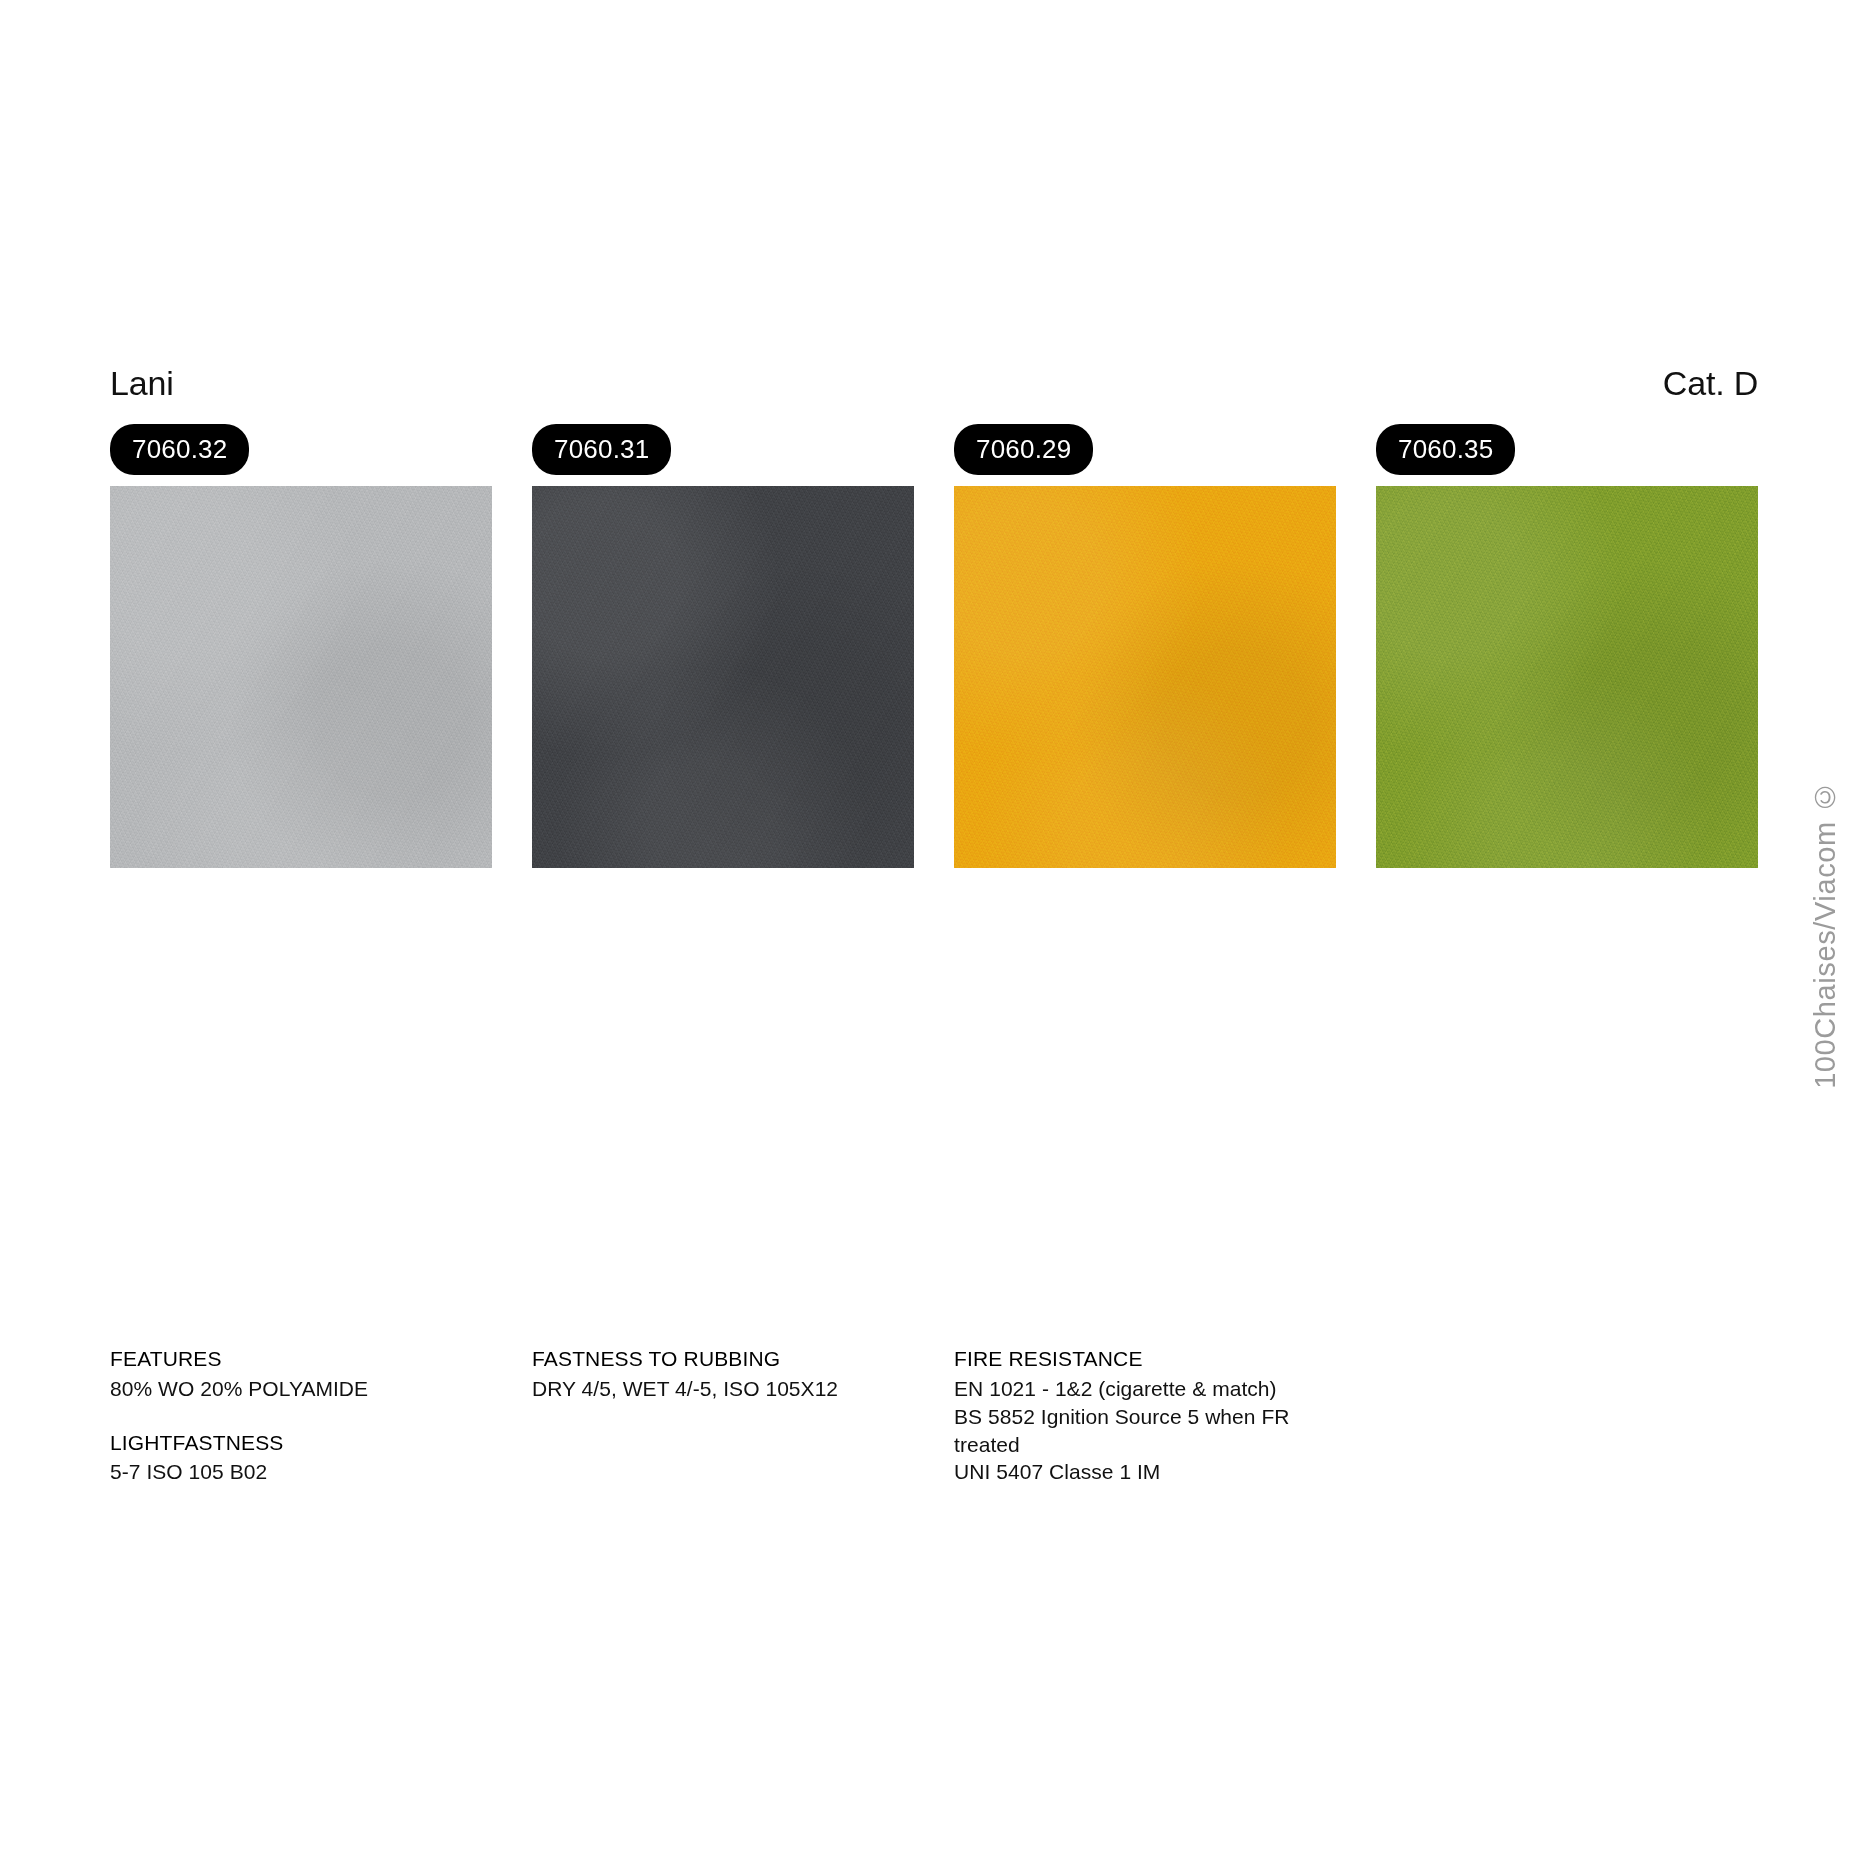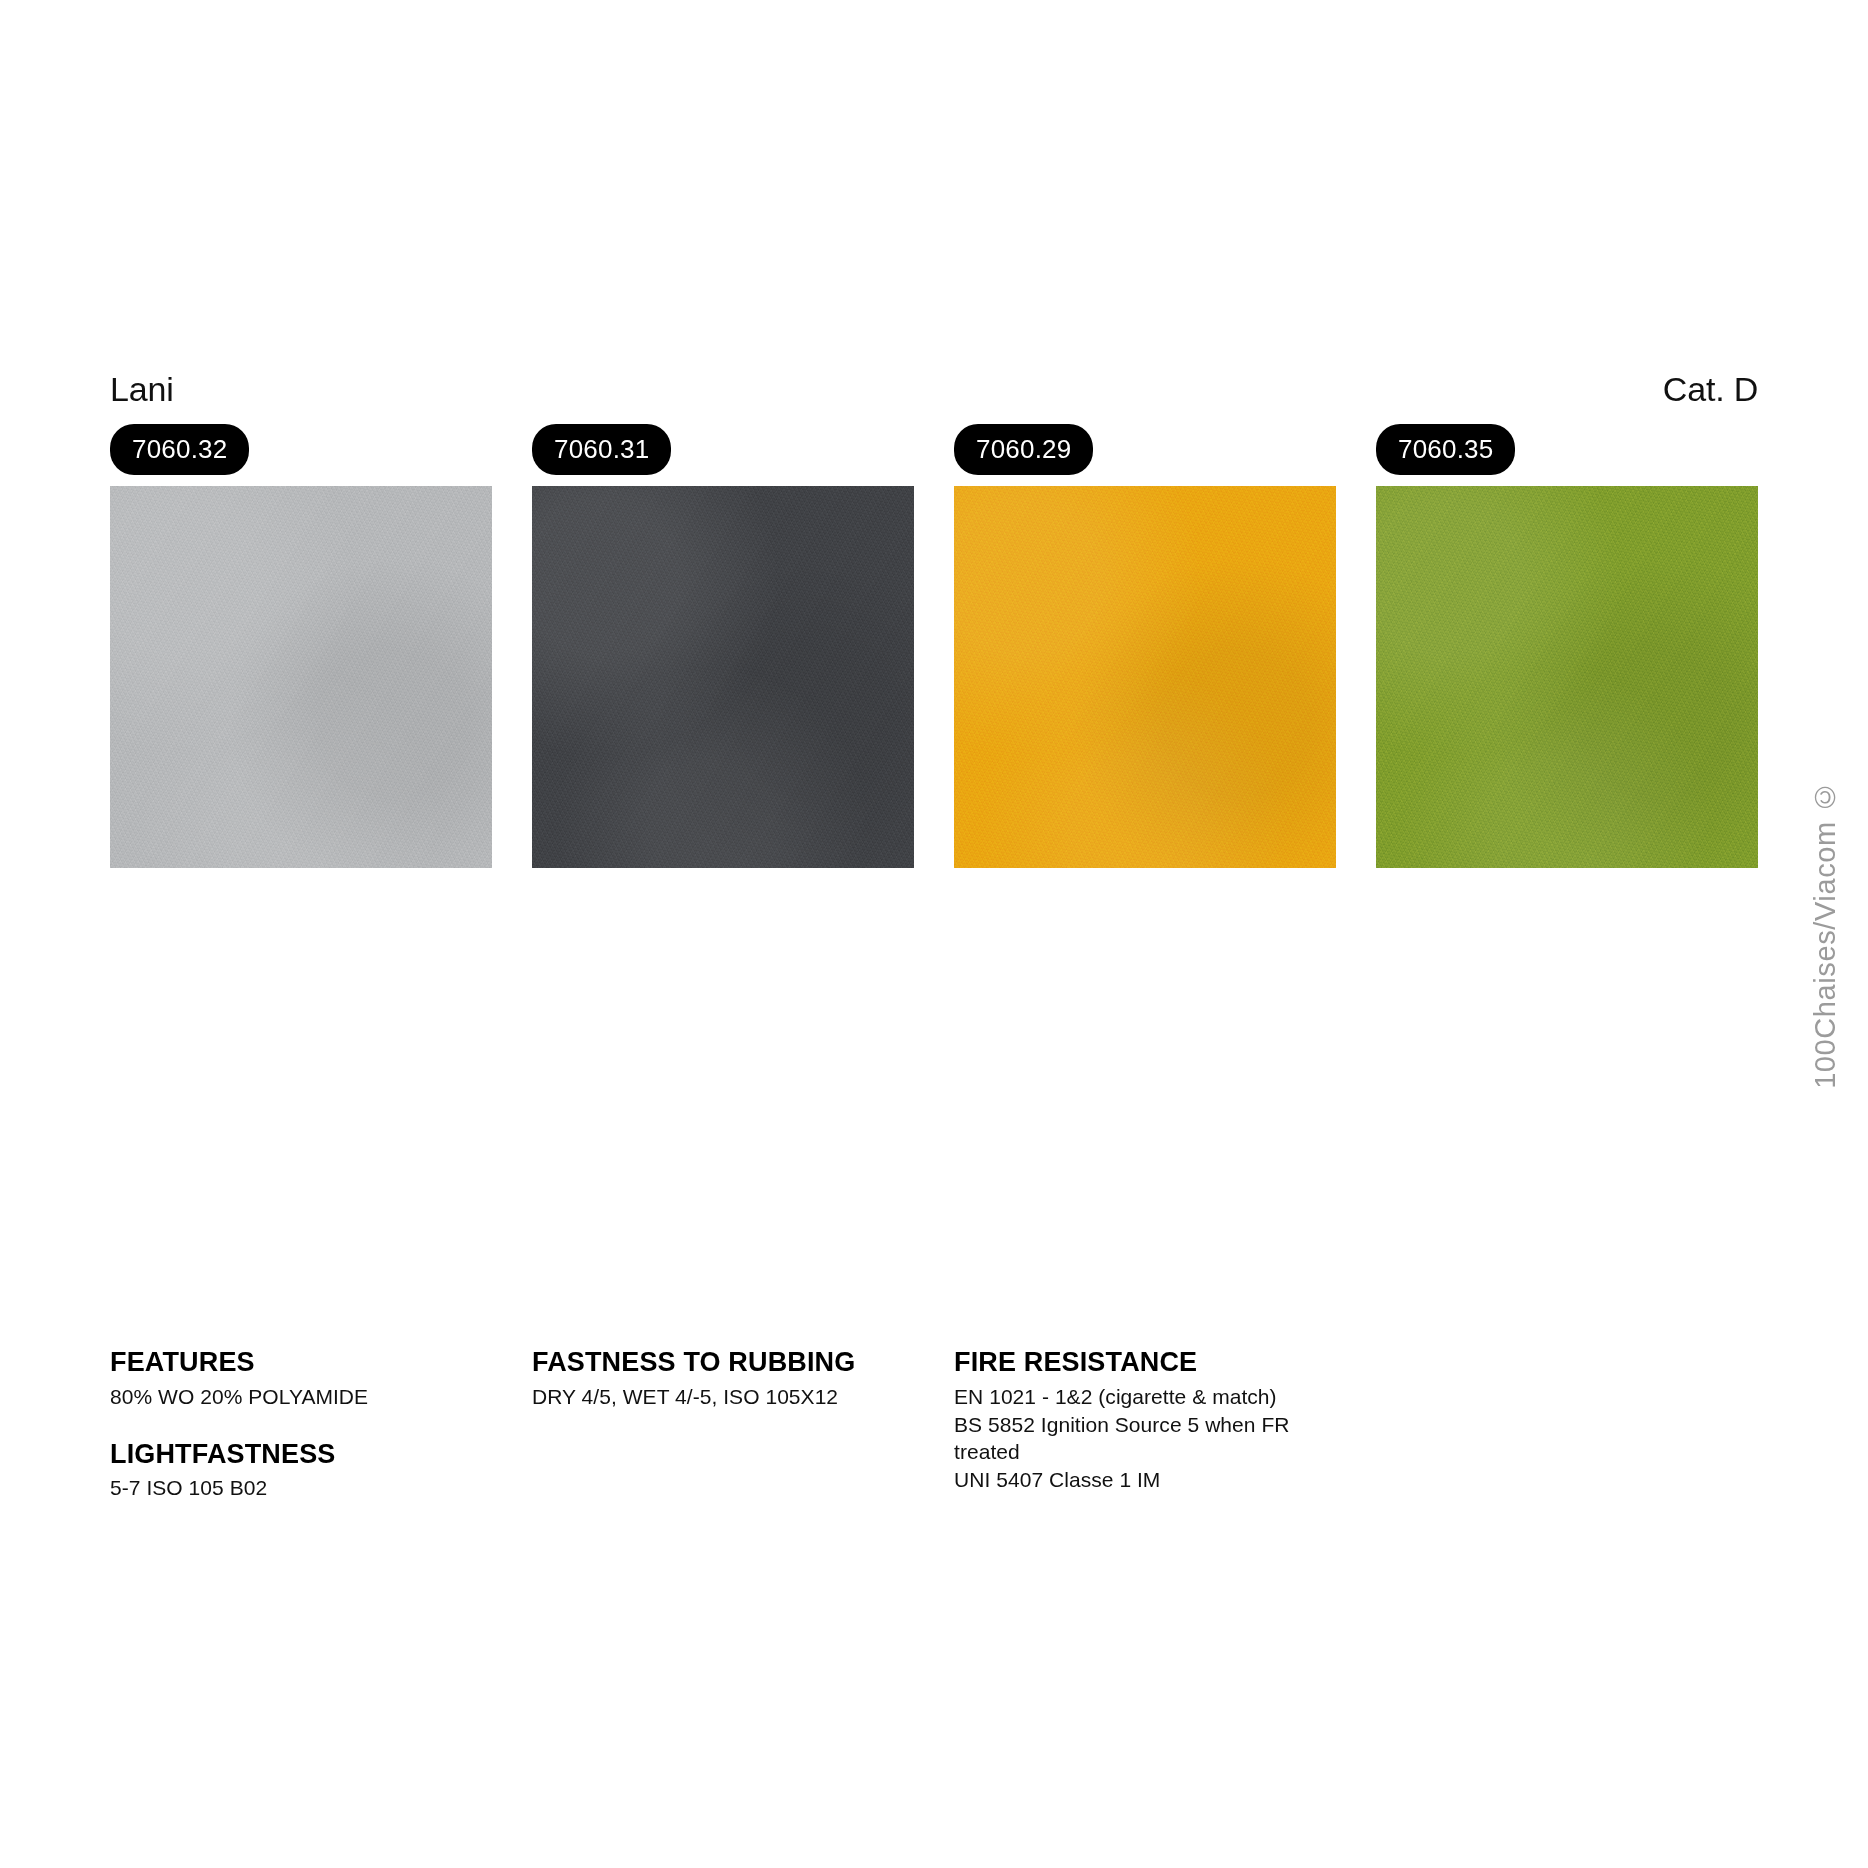--- a/index.html
+++ b/index.html
@@ -25,21 +25,21 @@
   }
 
   
   .header {
     position: absolute;
     left: 110px;
     top: 360px;
     width: 1648px;
     height: 46px;
     display: flex;
-    align-items: flex-end;
+    align-items: center;
     justify-content: space-between;
   }
   .collection-name {
     font-size: 34px;
     font-weight: 400;
     letter-spacing: -0.2px;
     line-height: 1;
     color: #111111;
   }
   .category-label {
@@ -136,22 +136,22 @@
     width: 1648px;
     display: flex;
     gap: 40px;
   }
   .spec-col {
     width: 382px;
   }
   .spec-group { margin-bottom: 26px; }
   .spec-group:last-child { margin-bottom: 12px; }
   .spec-heading {
-    font-size: 27px;
-    font-weight: 700;
+    font-size: 21px;
+    font-weight: 400;
     letter-spacing: 0.15px;
     line-height: 1.32;
     color: #000000;
     margin: 0 0 2px 0;
     white-space: nowrap;
   }
   .spec-line {
     font-size: 21px;
     font-weight: 400;
     letter-spacing: 0.05px;

